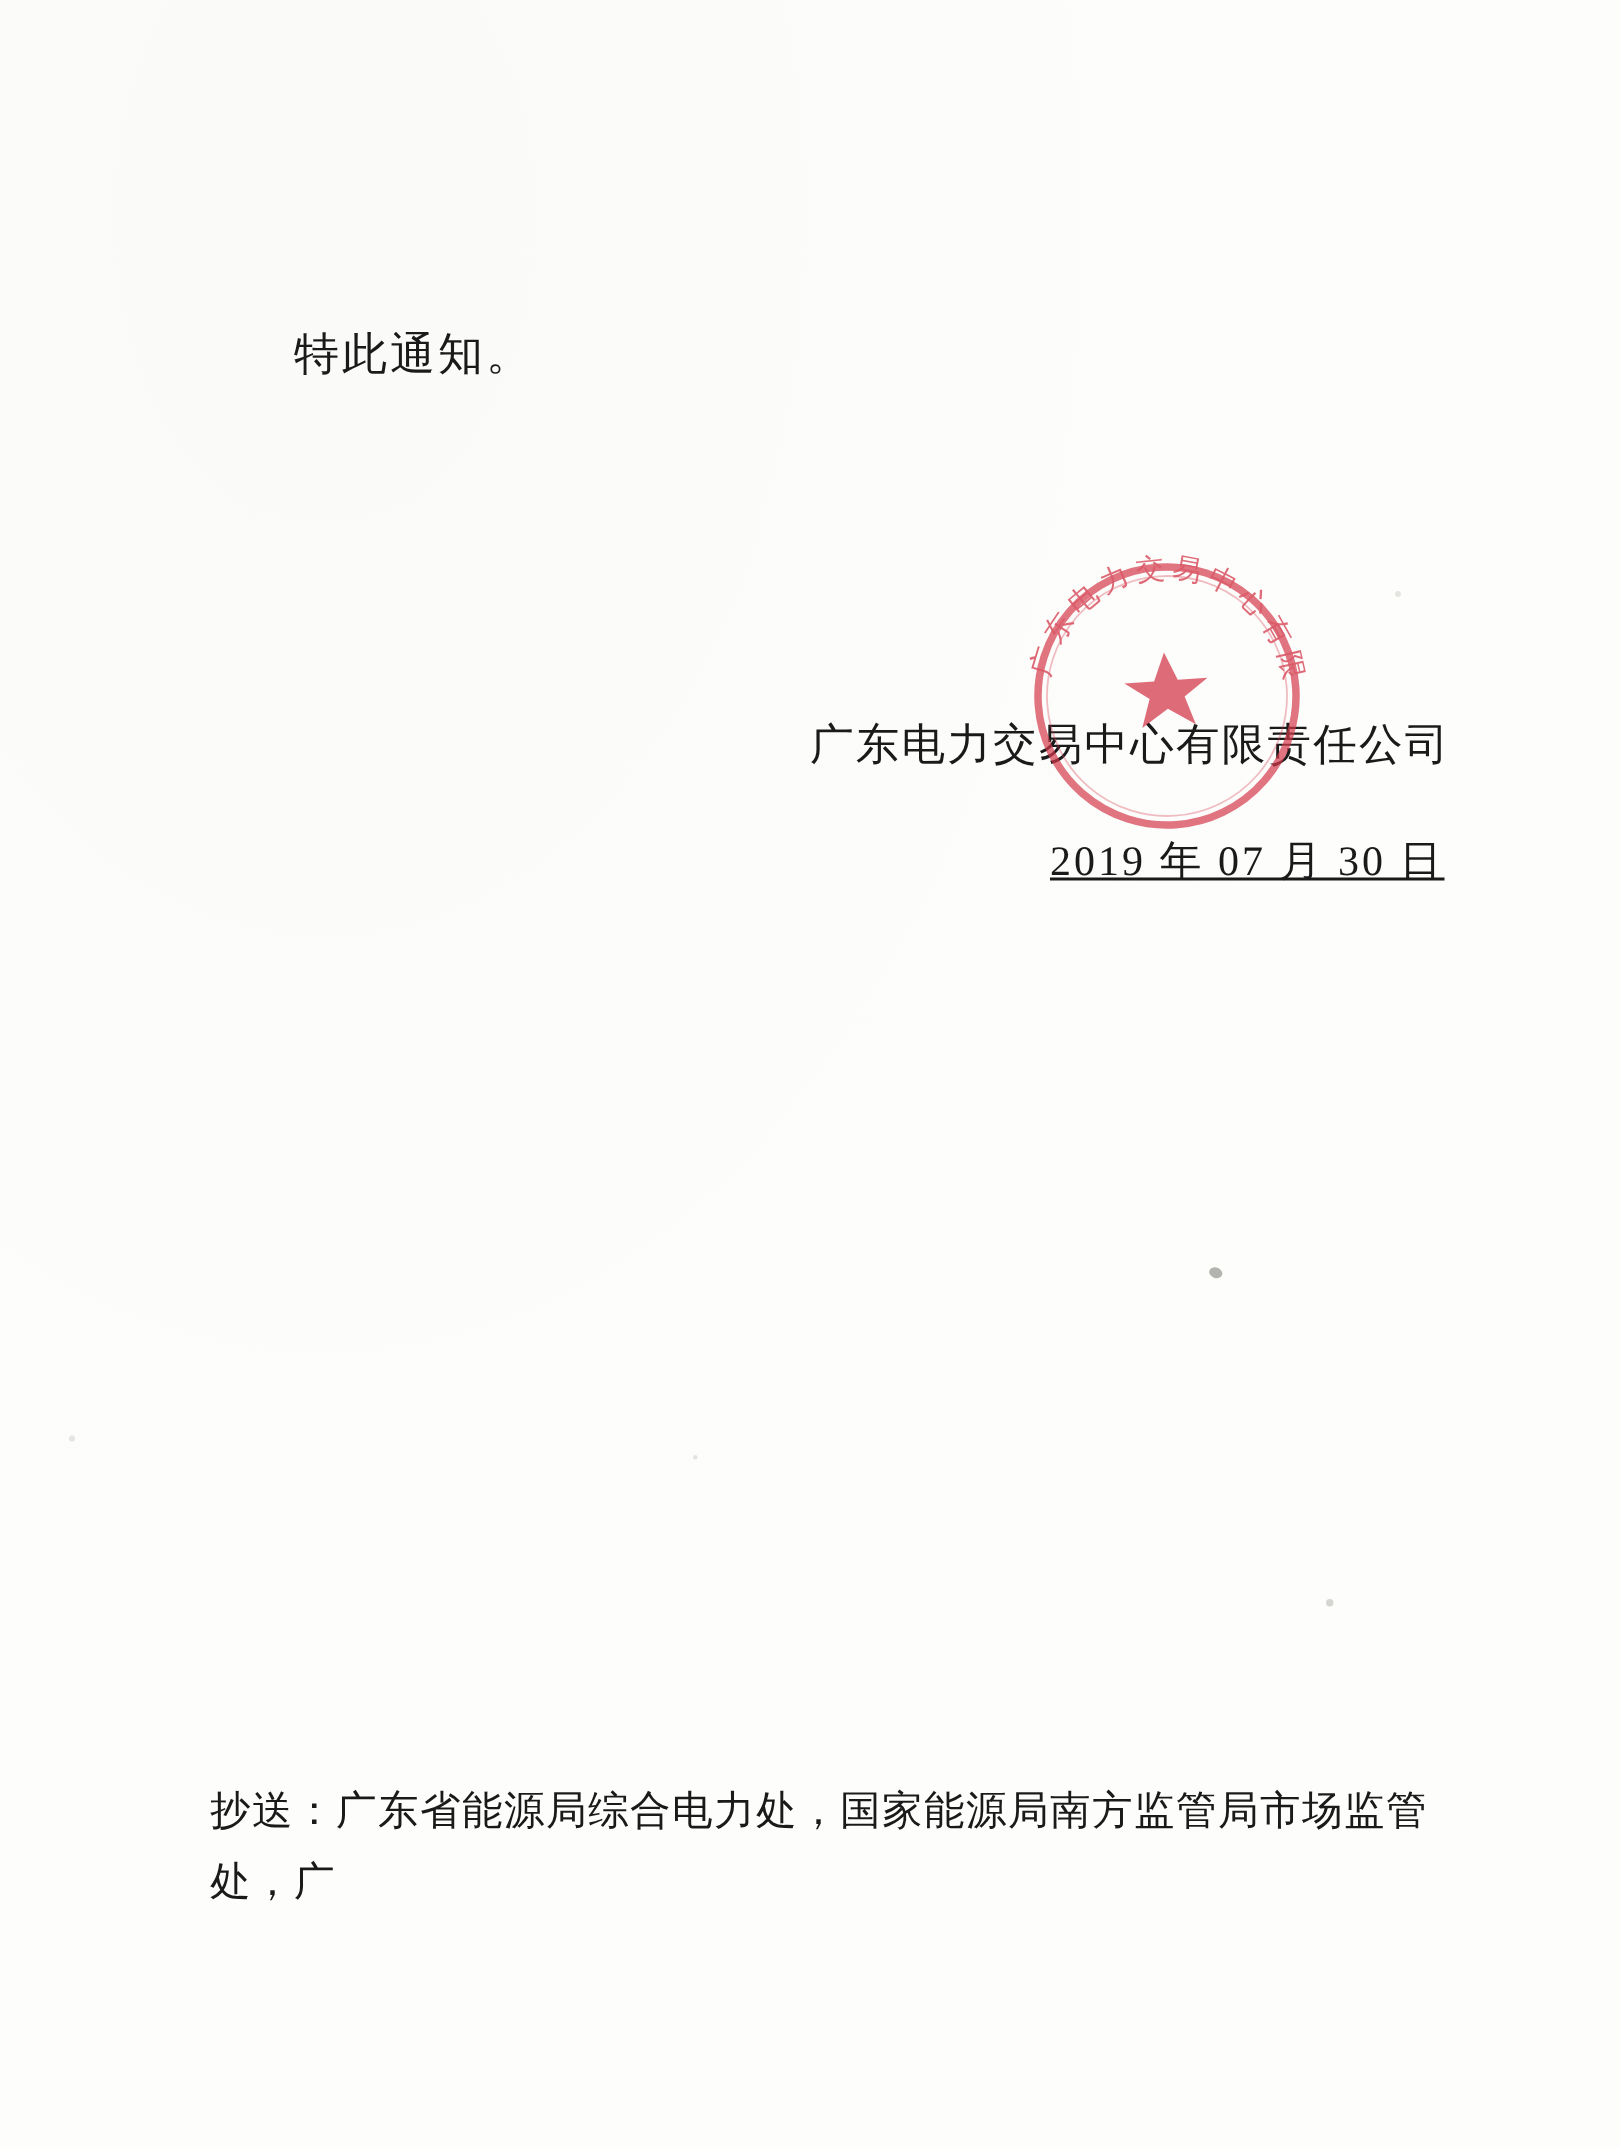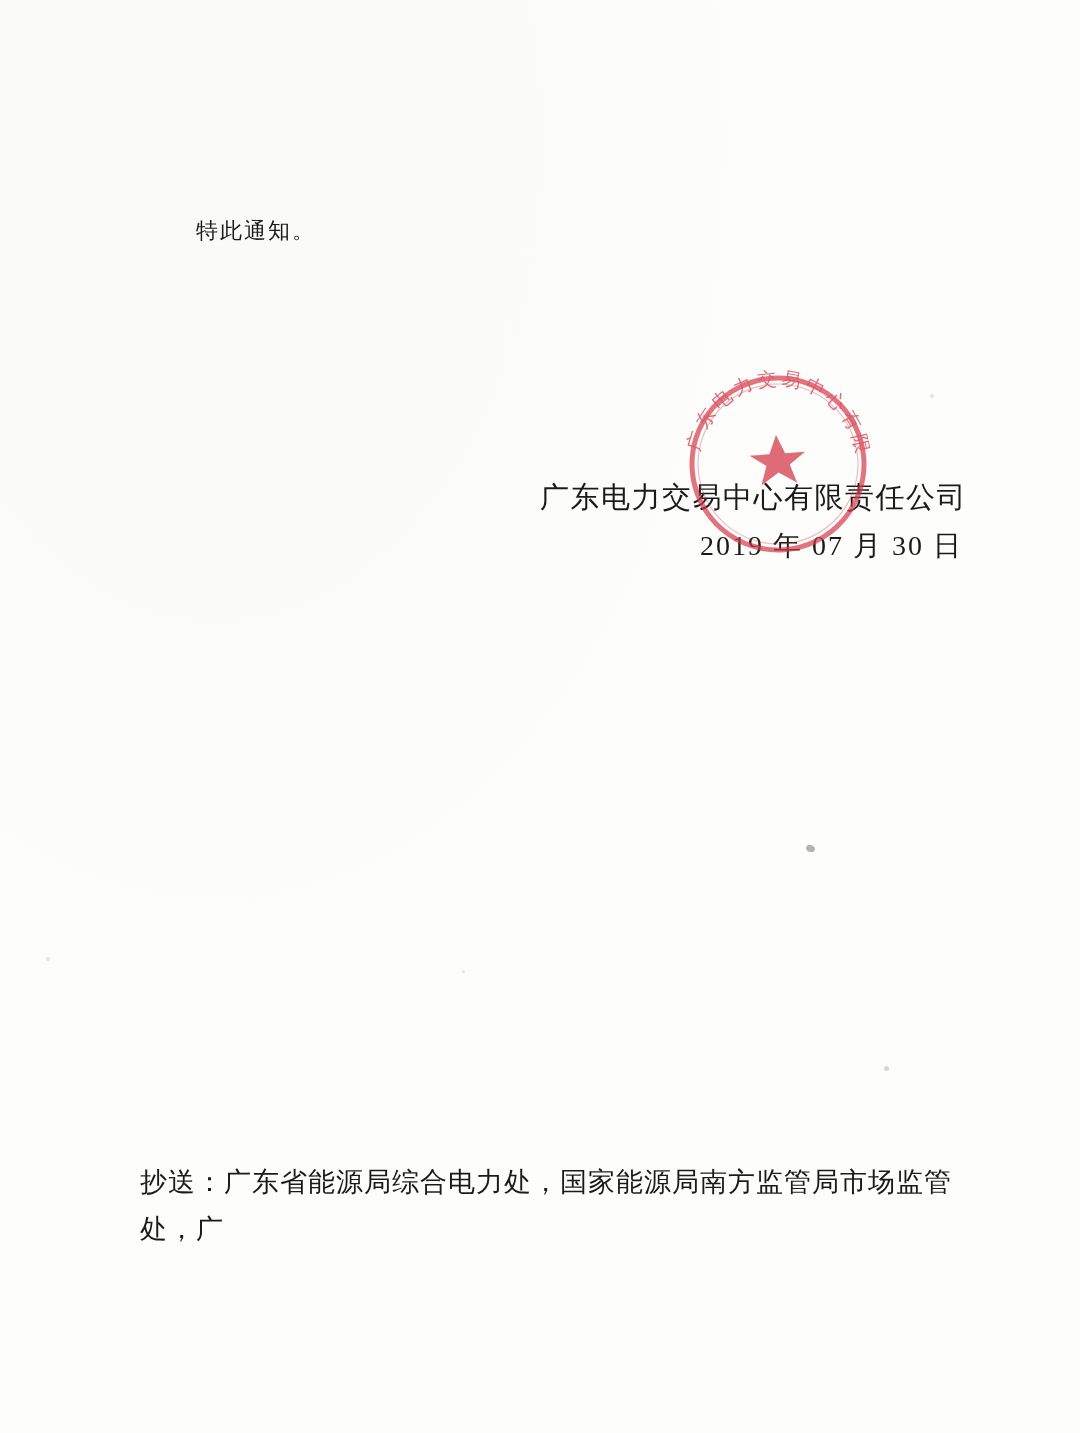--- a/index.html
+++ b/index.html
@@ -28,65 +28,66 @@
   }
   .content {
     position: relative;
     z-index: 2;
   }
 
   .closing-line {
     position: absolute;
     left: 196px;
     top: 216px;
-    font-size: 22px;
+    font-size: 30px;
     letter-spacing: 2px;
     white-space: nowrap;
   }
 
   .signature-block {
     position: absolute;
     left: 540px;
     top: 480px;
     width: 430px;
   }
   .sig-org {
     font-size: 29px;
     letter-spacing: 1.5px;
     white-space: nowrap;
     line-height: 1.2;
   }
   .sig-date {
-    margin-top: 12px;
+    margin-top: 40px;
     font-size: 28px;
     letter-spacing: 2px;
     white-space: nowrap;
     padding-left: 160px;
     font-family: "Liberation Serif", "DejaVu Serif", serif;
+    text-decoration: underline;
   }
 
   
   .seal {
     position: absolute;
     left: 672px;
     top: 358px;
     width: 212px;
     height: 212px;
     z-index: 3;
     opacity: 0.82;
     transform: rotate(-4deg);
     pointer-events: none;
   }
   .seal svg { display: block; }
 
   
   .cc-block {
     position: absolute;
     left: 140px;
-    top: 1159px;
+    top: 1184px;
     width: 840px;
     font-size: 27px;
     line-height: 1.75;
     letter-spacing: 1px;
   }
   .cc-line2 {
     padding-left: 82px;
   }
 
   

